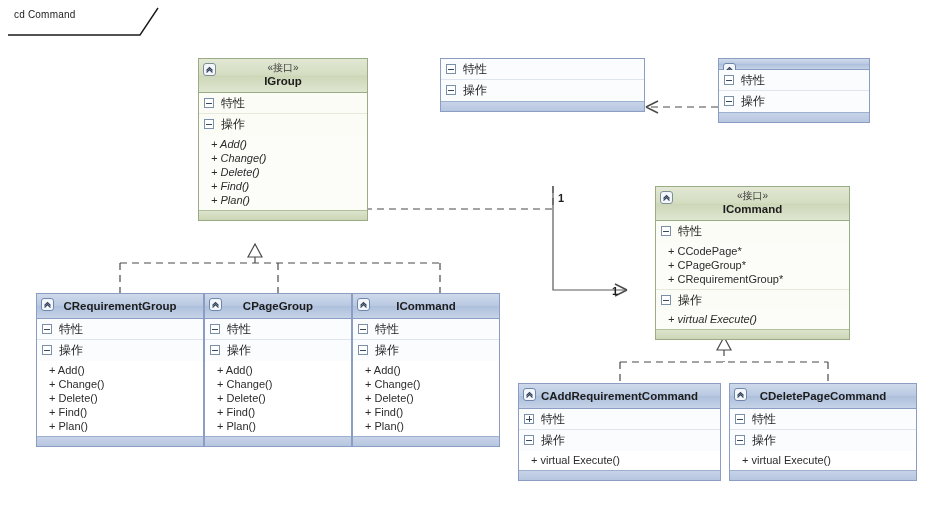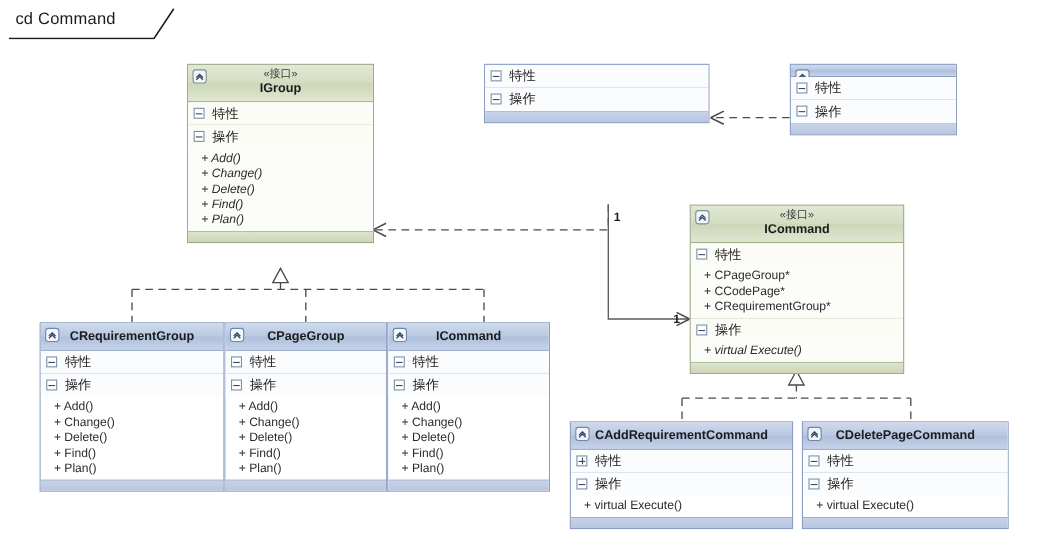--- a/index.html
+++ b/index.html
@@ -23,21 +23,21 @@
     position: absolute;
     left: 8px;
     top: 6px;
     width: 152px;
     height: 30px;
   }
   #frame-tab .tab-label {
     position: absolute;
     left: 6px;
     top: 3px;
-    font-size: 15px;
+    font-size: 10px;
     color: #1a1a1a;
     white-space: nowrap;
     letter-spacing: 0.2px;
   }
   #frame-tab .tab-edge {
     position: absolute;
     left: 0;
     top: 0;
     width: 152px;
     height: 30px;
@@ -47,20 +47,21 @@
   .cls {
     position: absolute;
     box-sizing: border-box;
     border: 1px solid #8b9dc3;
     background: #ffffff;
     font-size: 11px;
     overflow: hidden;
   }
   .cls.iface {
     border-color: #9aab85;
+    margin-left: 28px;
   }
 
   .cls-head {
     position: relative;
     box-sizing: border-box;
     background: linear-gradient(to bottom, #cfdaeb 0%, #b9c9e2 48%, #aec0dc 52%, #c6d3e8 100%);
     border-bottom: 1px solid #8b9dc3;
     text-align: center;
   }
   .iface .cls-head {
@@ -313,22 +314,22 @@
       </span>
       <div class="stereo-text">«接口»</div>
       <div class="cls-title">ICommand</div>
     </div>
     <div class="cls-body">
       <div class="sect" style="border-bottom:none;">
         <span class="tog"></span>
         <span>特性</span>
       </div>
       <div class="members">
+        <div class="member">+ CCodePage*</div>
         <div class="member">+ CPageGroup*</div>
-        <div class="member">+ CCodePage*</div>
         <div class="member">+ CRequirementGroup*</div>
       </div>
       <div class="sect" style="border-bottom:none; border-top:1px solid #e6eadb;">
         <span class="tog"></span>
         <span>操作</span>
       </div>
       <div class="members">
         <div class="member ital">+ virtual Execute()</div>
       </div>
     </div>

